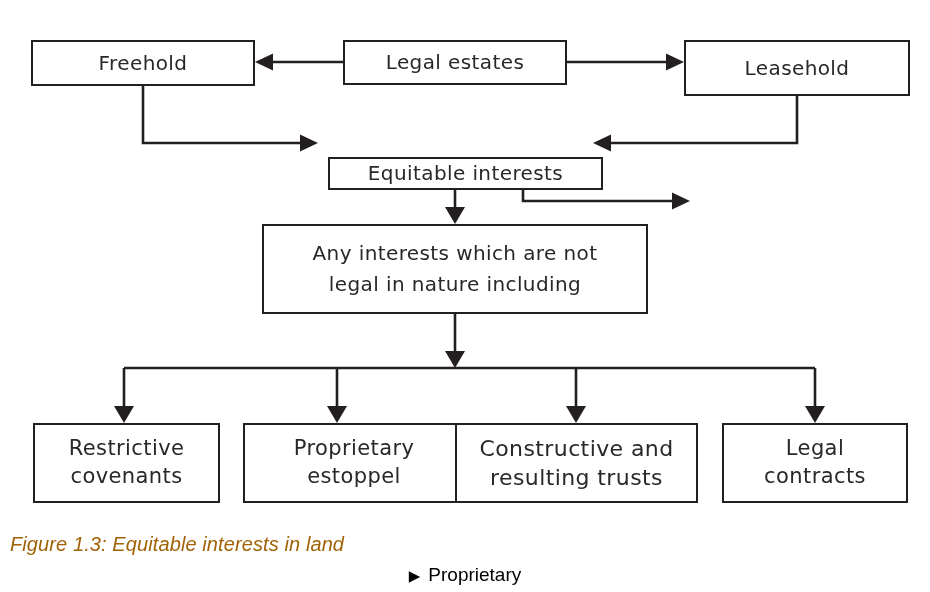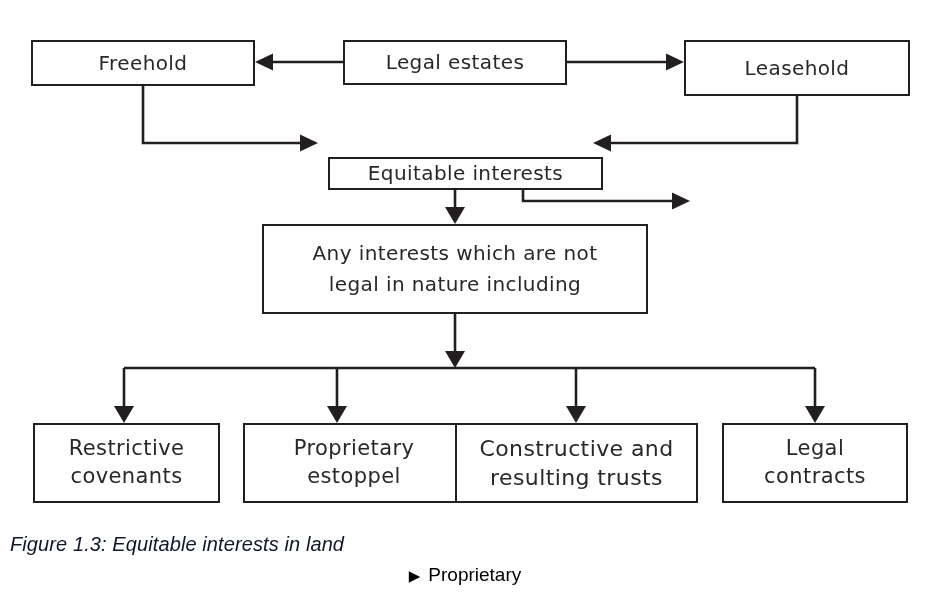--- a/index.html
+++ b/index.html
@@ -60,21 +60,21 @@
   .node-constructive  { left: 455px; top: 423px; width: 243px; height: 80px; font-size: 22px; }
   .node-estate        { left: 722px; top: 423px; width: 186px; height: 80px; font-size: 21px; }
 
   .figure-caption {
     position: absolute;
     left: 10px;
     top: 533px;
     font-family: "Liberation Sans", sans-serif;
     font-style: italic;
     font-size: 20px;
-    color: #0f172a;
+    color: #a16207;
     letter-spacing: 0.1px;
   }
   .description-toggle {
     position: absolute;
     left: 0;
     right: 0;
     top: 564px;
     display: flex;
     align-items: center;
     justify-content: center;

